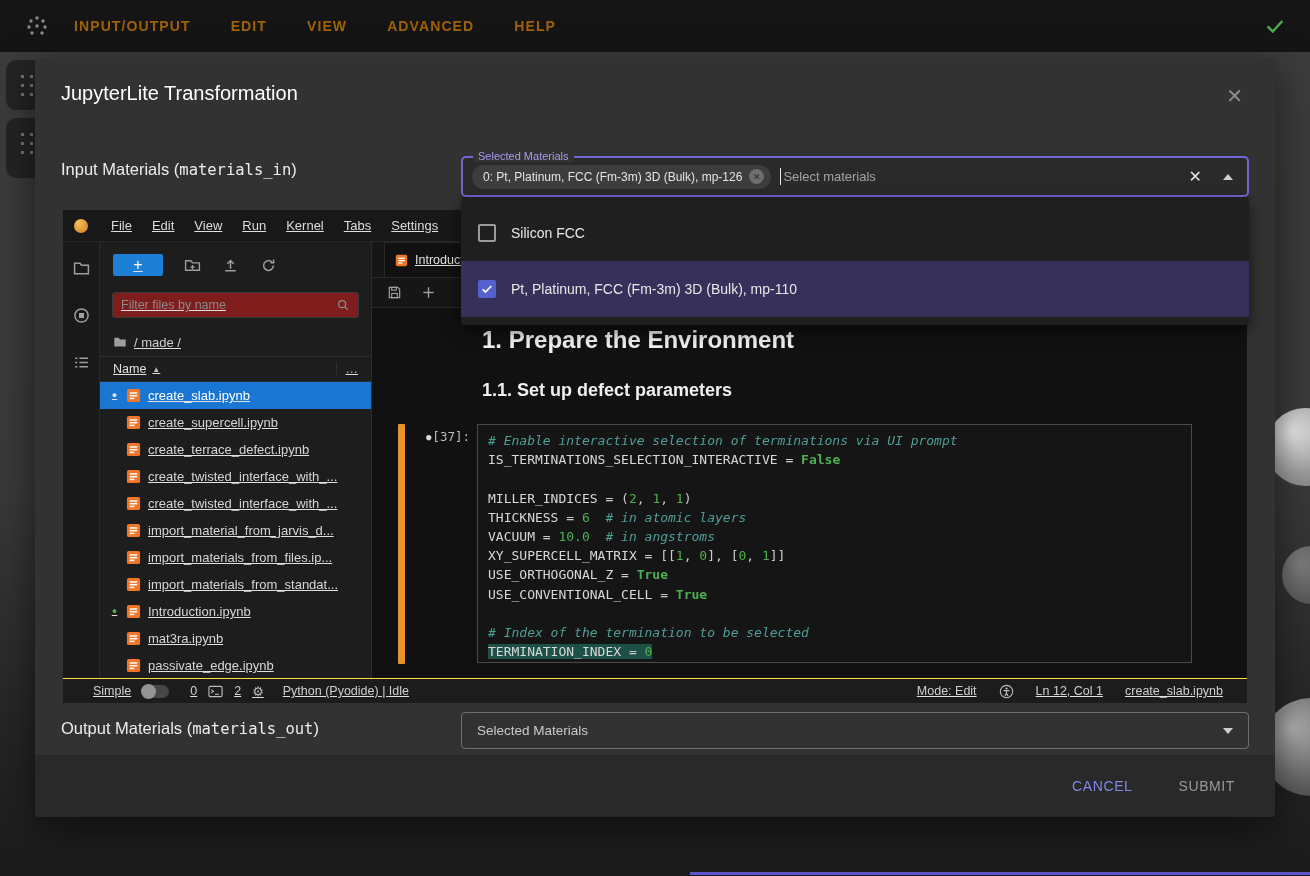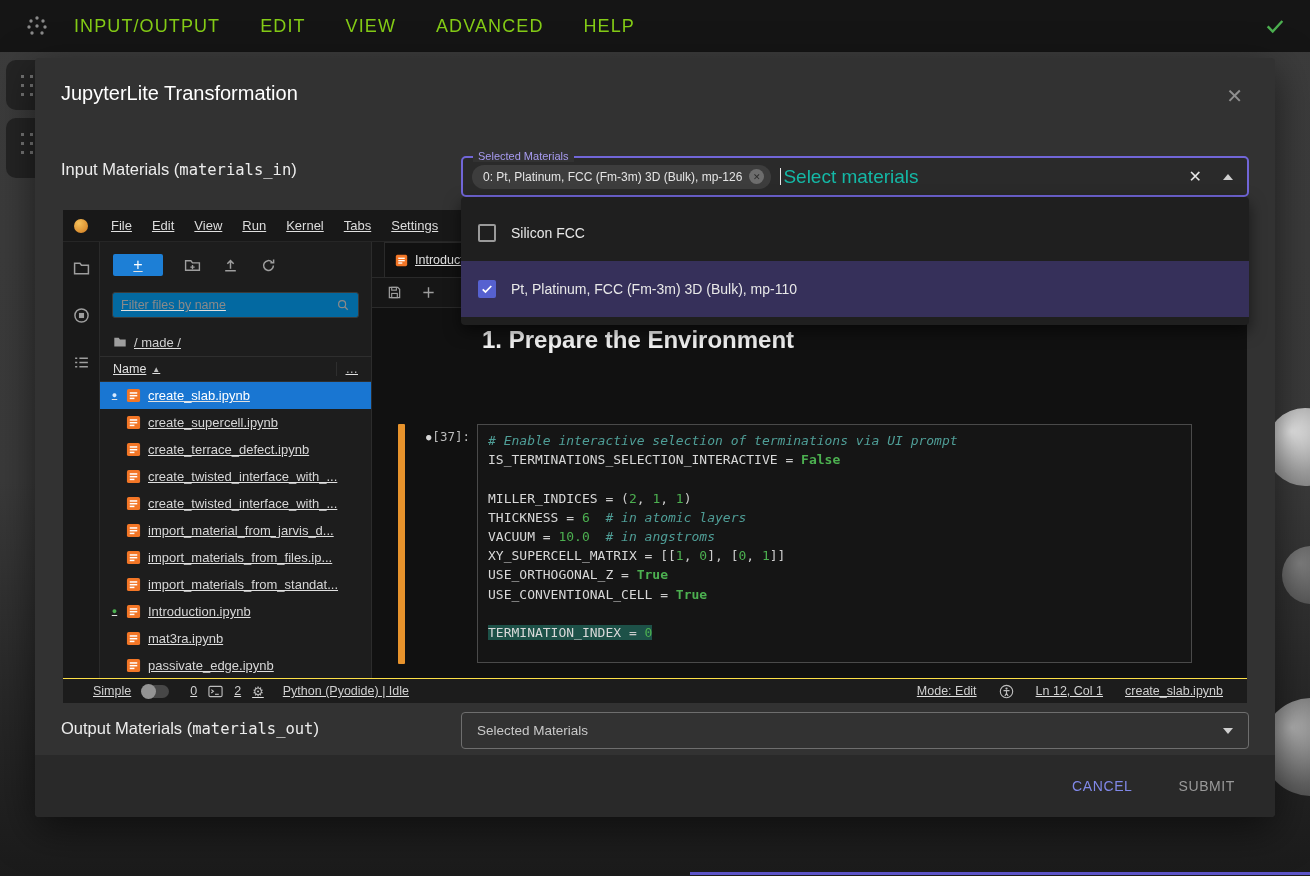--- a/index.html
+++ b/index.html
@@ -3,21 +3,21 @@
 <meta charset="utf-8">
 <style>
   *{margin:0;padding:0;box-sizing:border-box;}
   html,body{width:1310px;height:876px;}
   body{position:relative;overflow:hidden;background:#333;font-family:"Liberation Sans",sans-serif;color:#e0e0e0;}
   .backdrop{position:absolute;inset:0;background:linear-gradient(180deg,#3c3c3c 0%,#3a3a3a 55%,#262626 82%,#1b1b1b 100%);}
   
   .topbar{position:absolute;left:0;top:0;width:1310px;height:52px;background:#151515;display:flex;align-items:center;padding:0 24px;z-index:5;}
   .logo{width:26px;height:26px;margin-right:24px;display:flex;align-items:center;justify-content:center;}
   .tb-nav{display:flex;gap:40px;}
-  .tb-item{font-size:18px;letter-spacing:1.1px;color:#84cc16;font-weight:400;cursor:pointer;}
+  .tb-item{font-size:14px;letter-spacing:1.1px;color:#a16207;font-weight:700;cursor:pointer;}
   .tb-check{margin-left:auto;display:flex;align-items:center;}
   
   .side-btn{position:absolute;background:#242424;border-radius:10px;z-index:1;}
   .side-btn .dots{position:absolute;left:12px;top:12px;width:20px;height:24px;background-image:radial-gradient(#757575 1.5px,transparent 1.7px);background-size:9px 9px;}
   .sb1{left:6px;top:60px;width:44px;height:50px;}
   .sb2{left:6px;top:118px;width:44px;height:60px;}
   .sphere{position:absolute;border-radius:50%;z-index:1;}
   .sp1{left:1266px;top:408px;width:78px;height:78px;background:radial-gradient(circle at 32% 30%,#ececec,#a0a0a0 55%,#6e6e6e);}
   .sp2{left:1262px;top:698px;width:98px;height:98px;background:radial-gradient(circle at 30% 30%,#b2b2b2,#606060 60%,#383838);}
   .sp3{left:1282px;top:546px;width:58px;height:58px;background:radial-gradient(circle at 30% 30%,#7e7e7e,#474747);}
@@ -28,21 +28,21 @@
   .m-close{position:absolute;right:32px;top:28px;font-size:20px;color:#8f8f8f;cursor:pointer;line-height:1;}
   .io-label{position:absolute;left:26px;font-size:16.5px;color:#ececec;}
   .io-label .mono{font-family:"DejaVu Sans Mono",monospace;font-size:15.5px;}
   .in-label{top:102px;} .out-label{top:661px;}
   
   .mat-select{position:absolute;left:426px;top:98px;width:788px;height:41px;border:2px solid #7166d8;border-radius:5px;background:#2a2a2a;display:flex;align-items:center;padding:0 14px 0 9px;z-index:40;cursor:text;}
   .mat-select .flabel{position:absolute;left:10px;top:-8px;font-size:11px;color:#a79bf0;background:#323232;padding:0 5px;}
   .chip{display:inline-flex;align-items:center;gap:7px;height:24px;background:#3d3d3d;border-radius:12px;padding:0 7px 0 11px;font-size:12px;color:#e4e4e4;white-space:nowrap;}
   .chip-x{width:15px;height:15px;border-radius:50%;background:#6d6d6d;color:#2b2b2b;font-size:9px;display:flex;align-items:center;justify-content:center;cursor:pointer;}
   .caret-bar{width:1px;height:17px;background:#e8e8e8;margin:0 2px 0 9px;}
-  .sel-placeholder{font-size:19px;color:#14b8a6;}
+  .sel-placeholder{font-size:13px;color:#a3a3a3;}
   .sel-controls{margin-left:auto;display:flex;align-items:center;gap:21px;}
   .sel-clear{font-size:16px;color:#e6e6e6;cursor:pointer;line-height:1;}
   .caret-up{width:0;height:0;border-left:5px solid transparent;border-right:5px solid transparent;border-bottom:6px solid #cfcfcf;cursor:pointer;}
   .caret-down{width:0;height:0;border-left:5px solid transparent;border-right:5px solid transparent;border-top:6px solid #cfcfcf;cursor:pointer;}
   
   .menu{position:absolute;left:426px;top:139px;width:788px;background:#1f1f1f;border-radius:4px;box-shadow:0 6px 16px rgba(0,0,0,.55);padding:8px 0;z-index:50;}
   .opt{height:56px;display:flex;align-items:center;gap:15px;padding:0 17px;font-size:14px;color:#e8e8e8;cursor:pointer;}
   .opt.osel{background:#36305a;}
   .cb{width:18px;height:18px;border:2px solid #9a9a9a;border-radius:2px;flex:0 0 auto;display:flex;align-items:center;justify-content:center;}
   .cb.on{border-color:#5661d0;background:#5661d0;}
@@ -50,21 +50,21 @@
   .jlab{position:absolute;left:28px;top:152px;width:1184px;height:493px;background:#111;z-index:20;font-size:13px;text-decoration:underline;}
   .jl-menubar{position:relative;height:32px;background:#181818;display:flex;align-items:center;padding-left:38px;border-bottom:1px solid #262626;}
   .jm-item{padding:0 10px;color:#dcdcdc;font-size:13px;cursor:pointer;}
   .jl-kdot{position:absolute;left:11px;top:9px;width:14px;height:14px;border-radius:50%;background:radial-gradient(circle at 35% 30%,#f6c15a,#d07a1f);}
   .jl-body{display:flex;height:436px;}
   .iconstrip{width:37px;background:#191919;border-right:1px solid #2a2a2a;display:flex;flex-direction:column;align-items:center;padding-top:18px;gap:30px;color:#9e9e9e;}
   .iconstrip svg{cursor:pointer;}
   .fbrowser{width:272px;background:#1d1d1d;border-right:1px solid #2c2c2c;overflow:hidden;}
   .fb-toolbar{height:46px;display:flex;align-items:center;padding:0 13px;gap:21px;color:#9e9e9e;}
   .new-btn{width:50px;height:22px;background:#1d7fd6;border-radius:2px;color:#fff;font-size:16px;display:flex;align-items:center;justify-content:center;cursor:pointer;}
-  .fb-filter{margin:4px 12px 10px;height:26px;background:#0369a1;border:1px solid #3a3a3a;border-radius:3px;display:flex;align-items:center;padding:0 8px;}
+  .fb-filter{margin:4px 12px 10px;height:26px;background:#7f1d1d;border:1px solid #3a3a3a;border-radius:3px;display:flex;align-items:center;padding:0 8px;}
   .fb-filter input{flex:1;background:transparent;border:none;outline:none;color:#cfcfcf;font-size:12.5px;font-family:"Liberation Sans",sans-serif;}
   .fb-filter input::placeholder{color:#8a8a8a;}
   .fb-crumb{height:28px;display:flex;align-items:center;gap:7px;padding:0 13px;color:#cfcfcf;font-size:13px;}
   .fb-header{height:26px;border-top:1px solid #2e2e2e;border-bottom:1px solid #2e2e2e;display:flex;align-items:center;padding:0 13px;color:#e0e0e0;font-size:12.5px;cursor:pointer;}
   .fb-header .spacer{flex:1;}
   .fb-header .more{border-left:1px solid #2e2e2e;padding-left:9px;margin-left:9px;color:#bdbdbd;}
   .sortcaret{font-size:8px;color:#bdbdbd;margin-left:6px;}
   .fb-row{height:27px;display:flex;align-items:center;padding-left:10px;gap:7px;color:#d6d6d6;font-size:13px;white-space:nowrap;cursor:pointer;}
   .fb-row.sel{background:#1976d2;color:#fff;}
   .fdot{width:9px;font-size:9px;line-height:1;text-align:center;}
@@ -399,34 +399,36 @@
               <path d="M2.5 2.5h9l2 2v9h-11z" fill="none" stroke="currentColor" stroke-width="1.3"></path>
               <rect x="5" y="9" width="6" height="4.5" fill="none" stroke="currentColor" stroke-width="1.2"></rect>
               <rect x="5" y="2.5" width="5" height="3" fill="none" stroke="currentColor" stroke-width="1.2"></rect>
             </svg>
           <svg width="15" height="15" viewBox="0 0 16 16">
               <path d="M8 2.5v11M2.5 8h11" stroke="currentColor" stroke-width="1.5"></path>
             </svg>
         </div>
         <div class="nb-content">
           <div class="nb-h1">1. Prepare the Environment</div>
+          <div class="nb-h2">1.1. Set up defect parameters</div>
           <div class="cellbar"></div>
           <div class="prompt"><span class="pdot">●</span><span>[37]:</span></div>
           <div class="editor">
               <div>
                 <div class="cl"><span class="tok-cm"># Enable interactive selection of terminations via UI prompt</span></div>
                 <div class="cl"><span class="tok-nm">IS_TERMINATIONS_SELECTION_INTERACTIVE</span><span class="tok-op"> = </span><span class="tok-kw">False</span></div>
                 <div class="cl">&nbsp;</div>
                 <div class="cl"><span class="tok-nm">MILLER_INDICES</span><span class="tok-op"> = (</span><span class="tok-nb">2</span><span class="tok-op">, </span><span class="tok-nb">1</span><span class="tok-op">, </span><span class="tok-nb">1</span><span class="tok-op">)</span></div>
                 <div class="cl"><span class="tok-nm">THICKNESS</span><span class="tok-op"> = </span><span class="tok-nb">6</span><span class="tok-op">  </span><span class="tok-cm"># in atomic layers</span></div>
                 <div class="cl"><span class="tok-nm">VACUUM</span><span class="tok-op"> = </span><span class="tok-nb">10.0</span><span class="tok-op">  </span><span class="tok-cm"># in angstroms</span></div>
                 <div class="cl"><span class="tok-nm">XY_SUPERCELL_MATRIX</span><span class="tok-op"> = [[</span><span class="tok-nb">1</span><span class="tok-op">, </span><span class="tok-nb">0</span><span class="tok-op">], [</span><span class="tok-nb">0</span><span class="tok-op">, </span><span class="tok-nb">1</span><span class="tok-op">]]</span></div>
                 <div class="cl"><span class="tok-nm">USE_ORTHOGONAL_Z</span><span class="tok-op"> = </span><span class="tok-kw">True</span></div>
                 <div class="cl"><span class="tok-nm">USE_CONVENTIONAL_CELL</span><span class="tok-op"> = </span><span class="tok-kw">True</span></div>
                 <div class="cl">&nbsp;</div>
+                <div class="cl"><span class="tok-cm"># Index of the termination to be selected</span></div>
                 <div class="cl"><span class="hl"><span class="tok-nm">TERMINATION_INDEX</span><span class="tok-op"> = </span><span class="tok-nb">0</span></span></div>
               </div>
             </div>
         </div>
       </div>
     </div>
     <div class="jl-status">
       <span>Simple</span>
       <span class="toggle">
           <span class="knob"></span>

